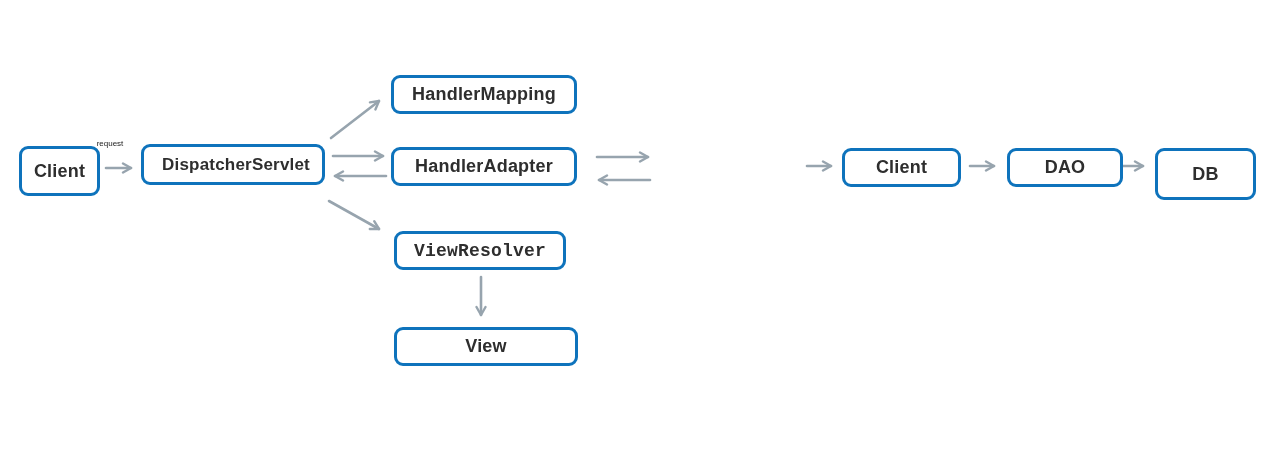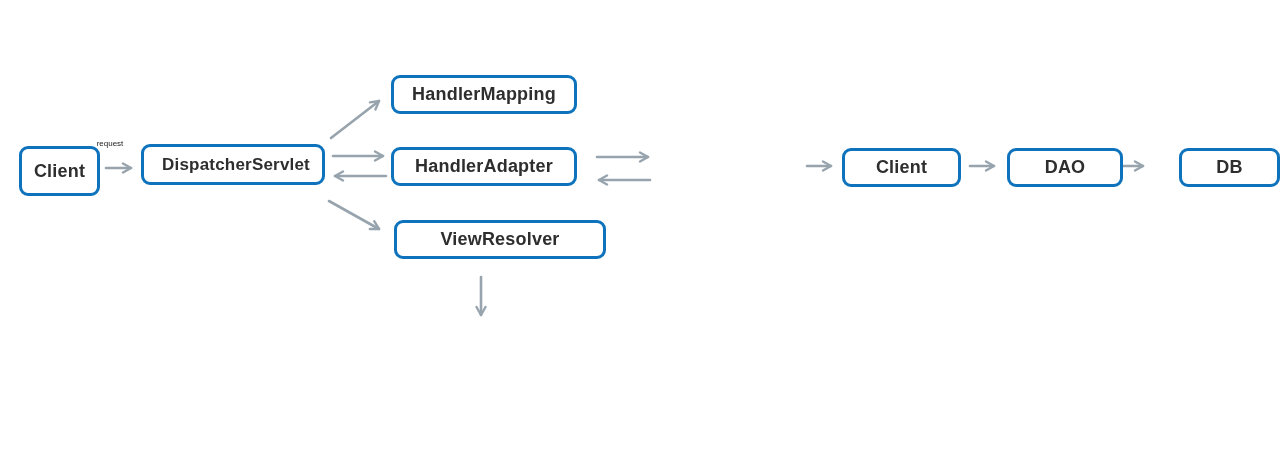--- a/index.html
+++ b/index.html
@@ -32,22 +32,22 @@
     letter-spacing: 0.2px;
     white-space: nowrap;
   }
   .node-client            { left: 19px;   top: 146px; width: 81px;  height: 50px; }
   .node-dispatcher        { left: 141px;  top: 144px; width: 184px; height: 41px; font-size: 17px; padding-left: 6px; }
   .node-handler-mapping   { left: 391px;  top: 75px;  width: 186px; height: 39px; }
   .node-handler-adapter   { left: 391px;  top: 147px; width: 186px; height: 39px; }
   .node-controller        { left: 657px;  top: 148px; width: 140px; height: 39px; }
   .node-service           { left: 842px;  top: 148px; width: 119px; height: 39px; }
   .node-dao               { left: 1007px; top: 148px; width: 116px; height: 39px; }
-  .node-db                { left: 1155px; top: 148px; width: 101px; height: 39px; margin-left: 24px; }
-  .node-view-resolver     { left: 394px;  top: 220px; width: 212px; height: 39px; }
+  .node-db                { left: 1155px; top: 148px; width: 101px; height: 52px; }
+  .node-view-resolver     { left: 394px;  top: 231px; width: 172px; height: 39px; font-family: Liberation Mono, monospace; }
   .node-view              { left: 394px;  top: 327px; width: 184px; height: 39px; }
   .edge-label-request {
     position: absolute;
     left: 92px;
     top: 139px;
     width: 36px;
     text-align: center;
     font-size: 8px;
     font-weight: 400;
     color: #222222;
@@ -91,14 +91,15 @@
 
 
   <div class="node node-service">Client</div>
 
   <div class="node node-dao">DAO</div>
 
   <div class="node node-db">DB</div>
 
   <div class="node node-view-resolver">ViewResolver</div>
 
+  <div class="node node-view">View</div>
 
 </div>
 
 </body></html>

